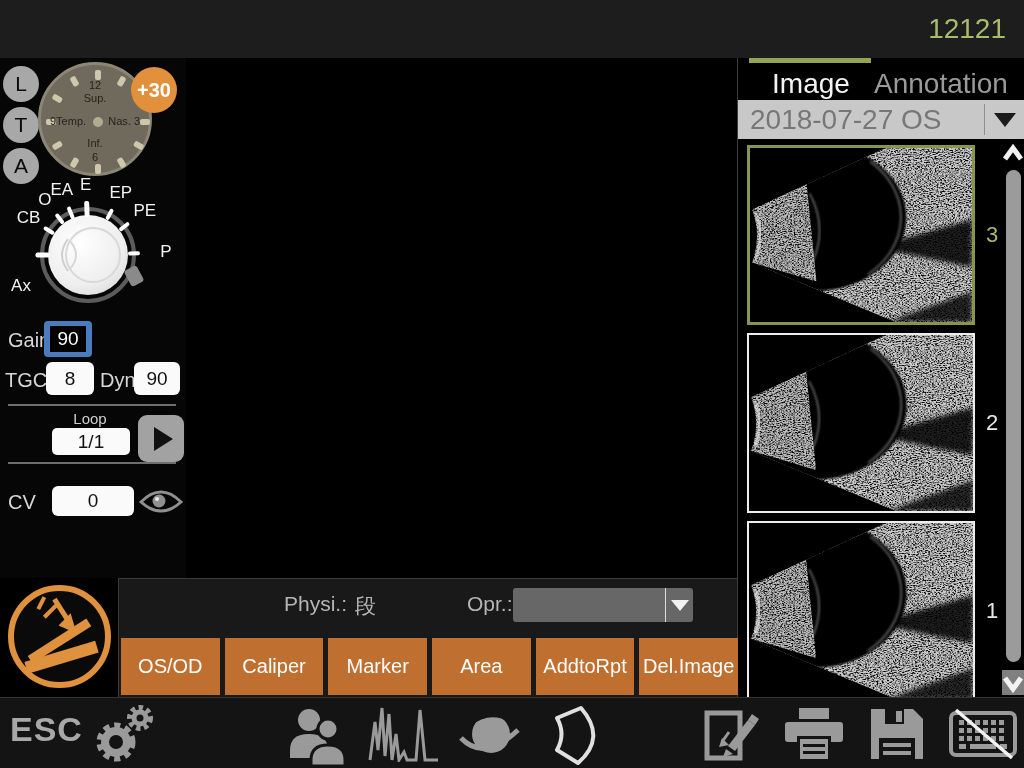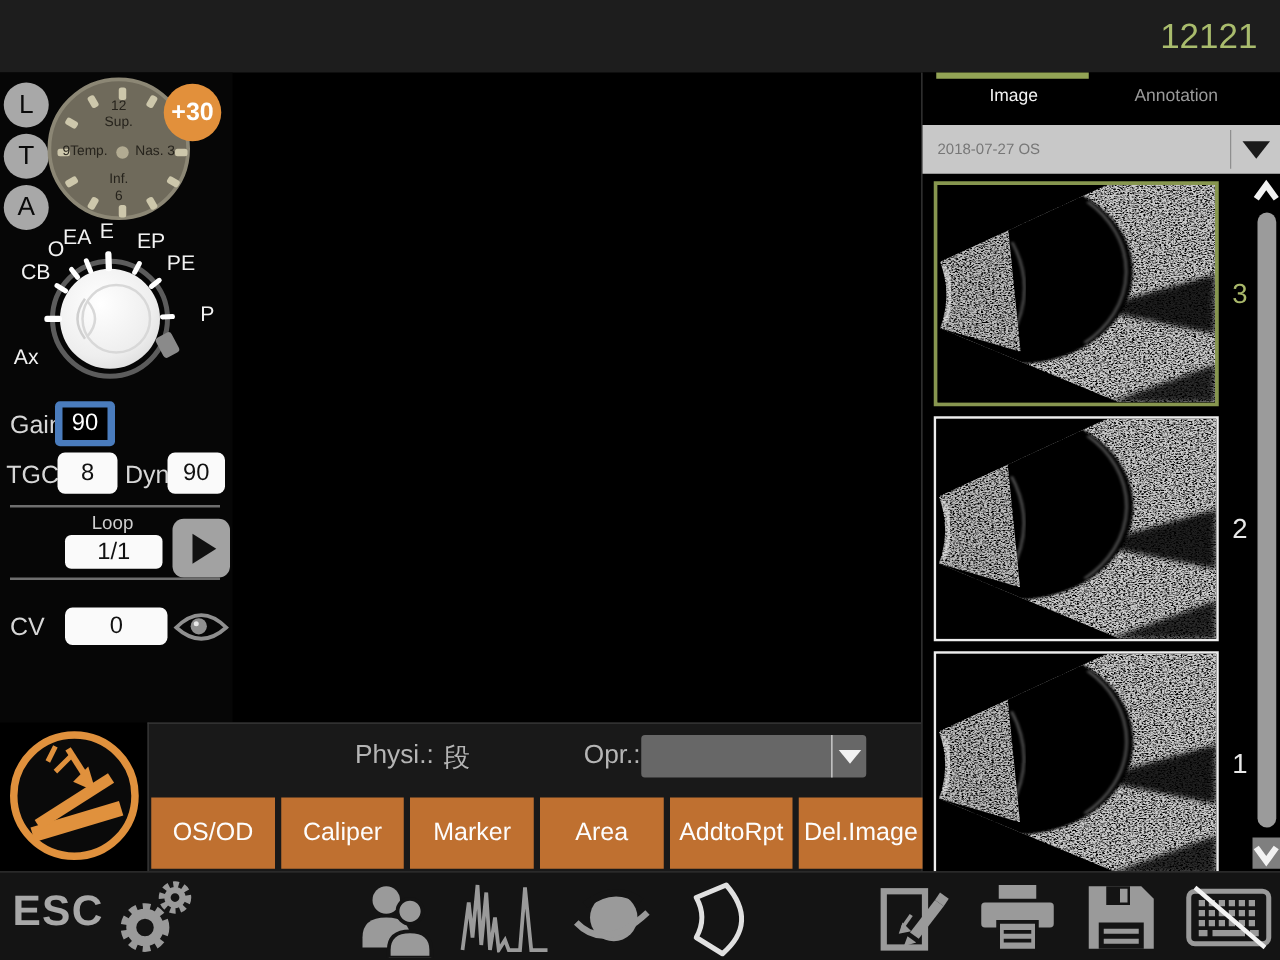--- a/index.html
+++ b/index.html
@@ -58,25 +58,25 @@
   .segs{display:flex;align-items:center;gap:7px;}
   .seg{width:10px;height:17px;background:#b6b6b6;border-radius:2px;}
   .seg-active{width:13px;height:24px;background:#e8993f;border-radius:3px;}
   .plus-cross{position:relative;width:26px;height:26px;}
   .plus-cross::before{content:"";position:absolute;left:0;top:10px;width:26px;height:7px;background:#e8993f;border-radius:2px;}
   .plus-cross::after{content:"";position:absolute;left:10px;top:0;width:7px;height:26px;background:#e8993f;border-radius:2px;}
 
   
   .right-panel{position:absolute;left:737px;top:58px;width:287px;height:710px;background:#000;border-left:1px solid #3c3c3c;}
   .tab-indicator{position:absolute;left:11px;top:0;width:122px;height:5px;background:#93a455;}
-  .tab{position:absolute;top:10px;font-size:14px;text-align:center;}
+  .tab{position:absolute;top:10px;font-size:28px;text-align:center;}
   .tab-image{left:28px;width:90px;color:#f2f2f2;}
   .tab-annotation{left:128px;width:150px;color:#9a9a9a;}
   .exam-dd{position:absolute;left:0;top:42px;width:287px;height:39px;background:#c8c8c8;}
-  .exam-dd-value{position:absolute;left:12px;top:0;line-height:39px;font-size:12px;color:#777;}
+  .exam-dd-value{position:absolute;left:12px;top:0;line-height:39px;font-size:28px;color:#777;}
   .exam-dd-sep{position:absolute;right:40px;top:4px;width:1px;height:31px;background:#8f8f8f;}
   .exam-dd-arrow{position:absolute;right:9px;top:13px;width:0;height:0;
                  border-left:11px solid transparent;border-right:11px solid transparent;border-top:14px solid #1b1b1b;}
   .thumb-list{position:absolute;left:9px;top:87px;}
   .thumb-row{display:flex;align-items:center;margin-bottom:8px;}
   .thumb{width:228px;height:180px;border:2px solid #ededed;background:#000;position:relative;flex:none;}
   .thumb.selected{border:3px solid #87964f;}
   .thumb svg{position:absolute;left:0;top:0;width:100%;height:100%;}
   .thumb-num{width:26px;text-align:center;font-size:22px;color:#e8e8e8;margin-left:4px;}
   .thumb-num.selected{color:#a9b86a;}

